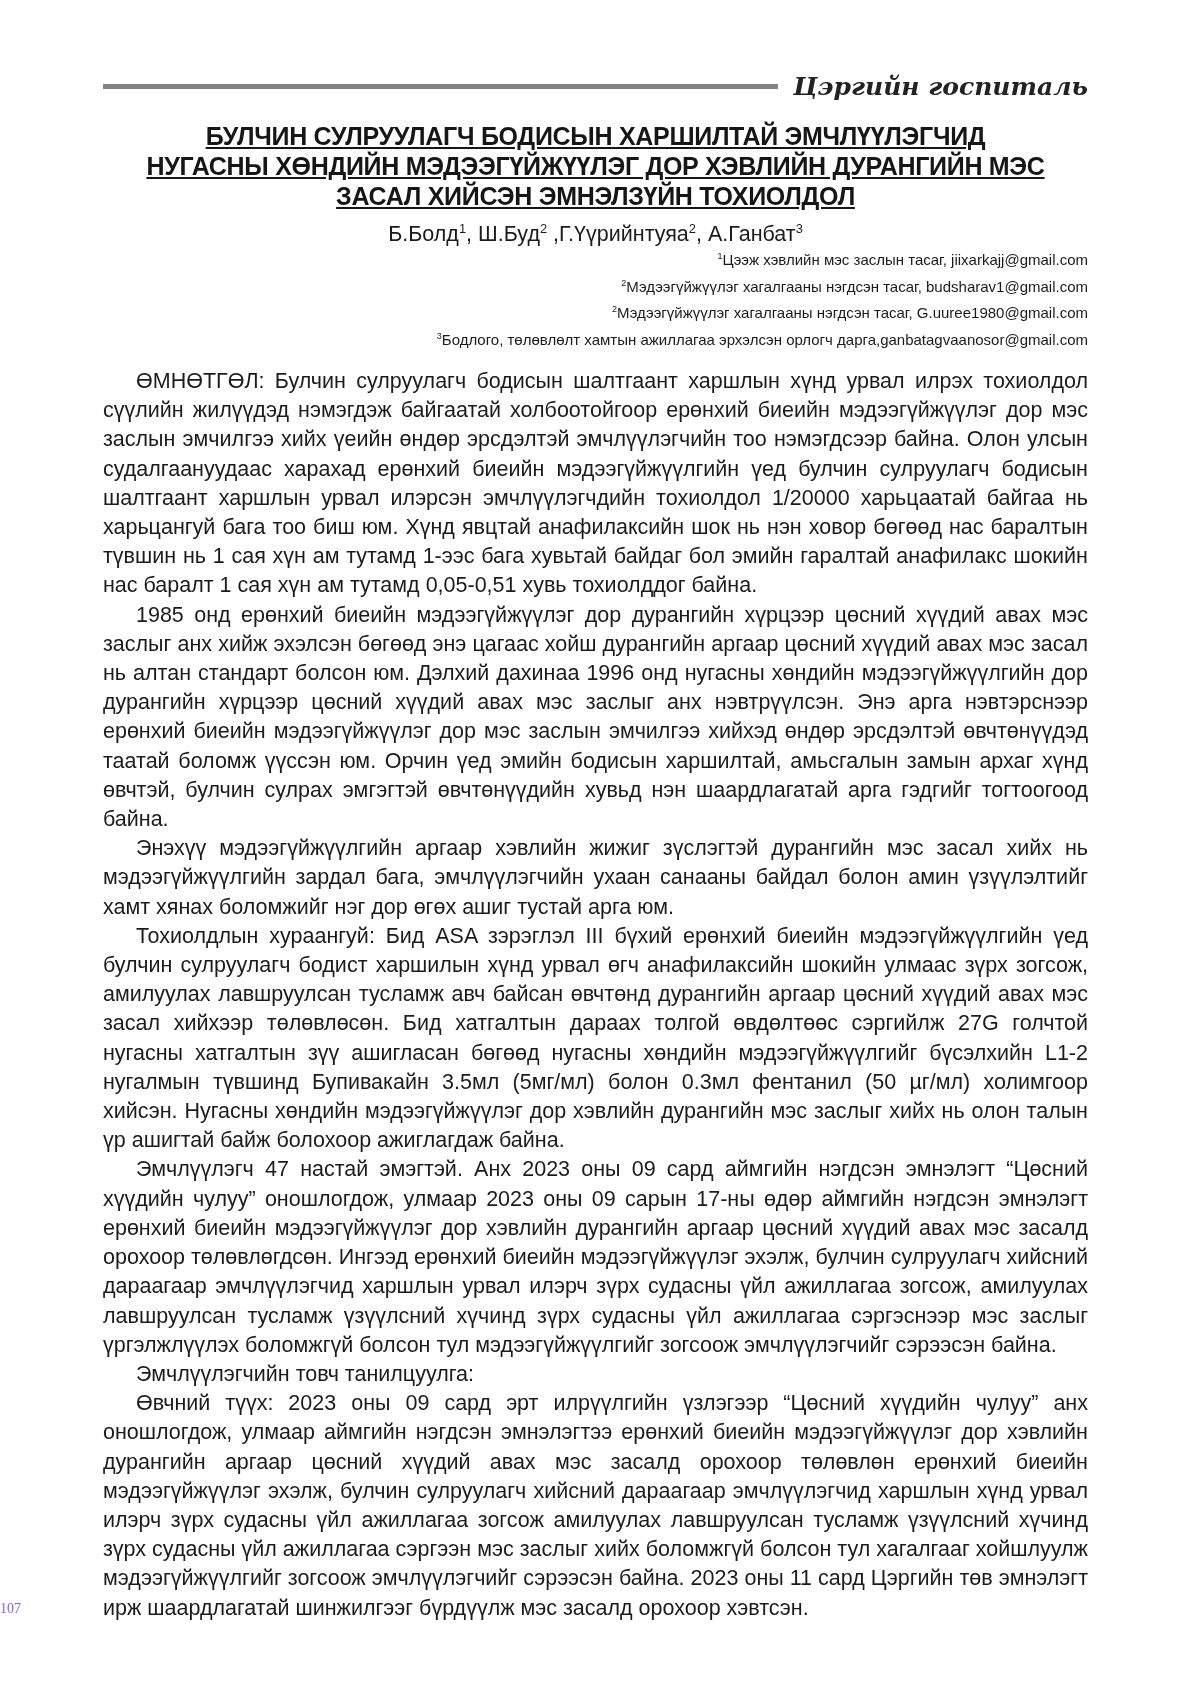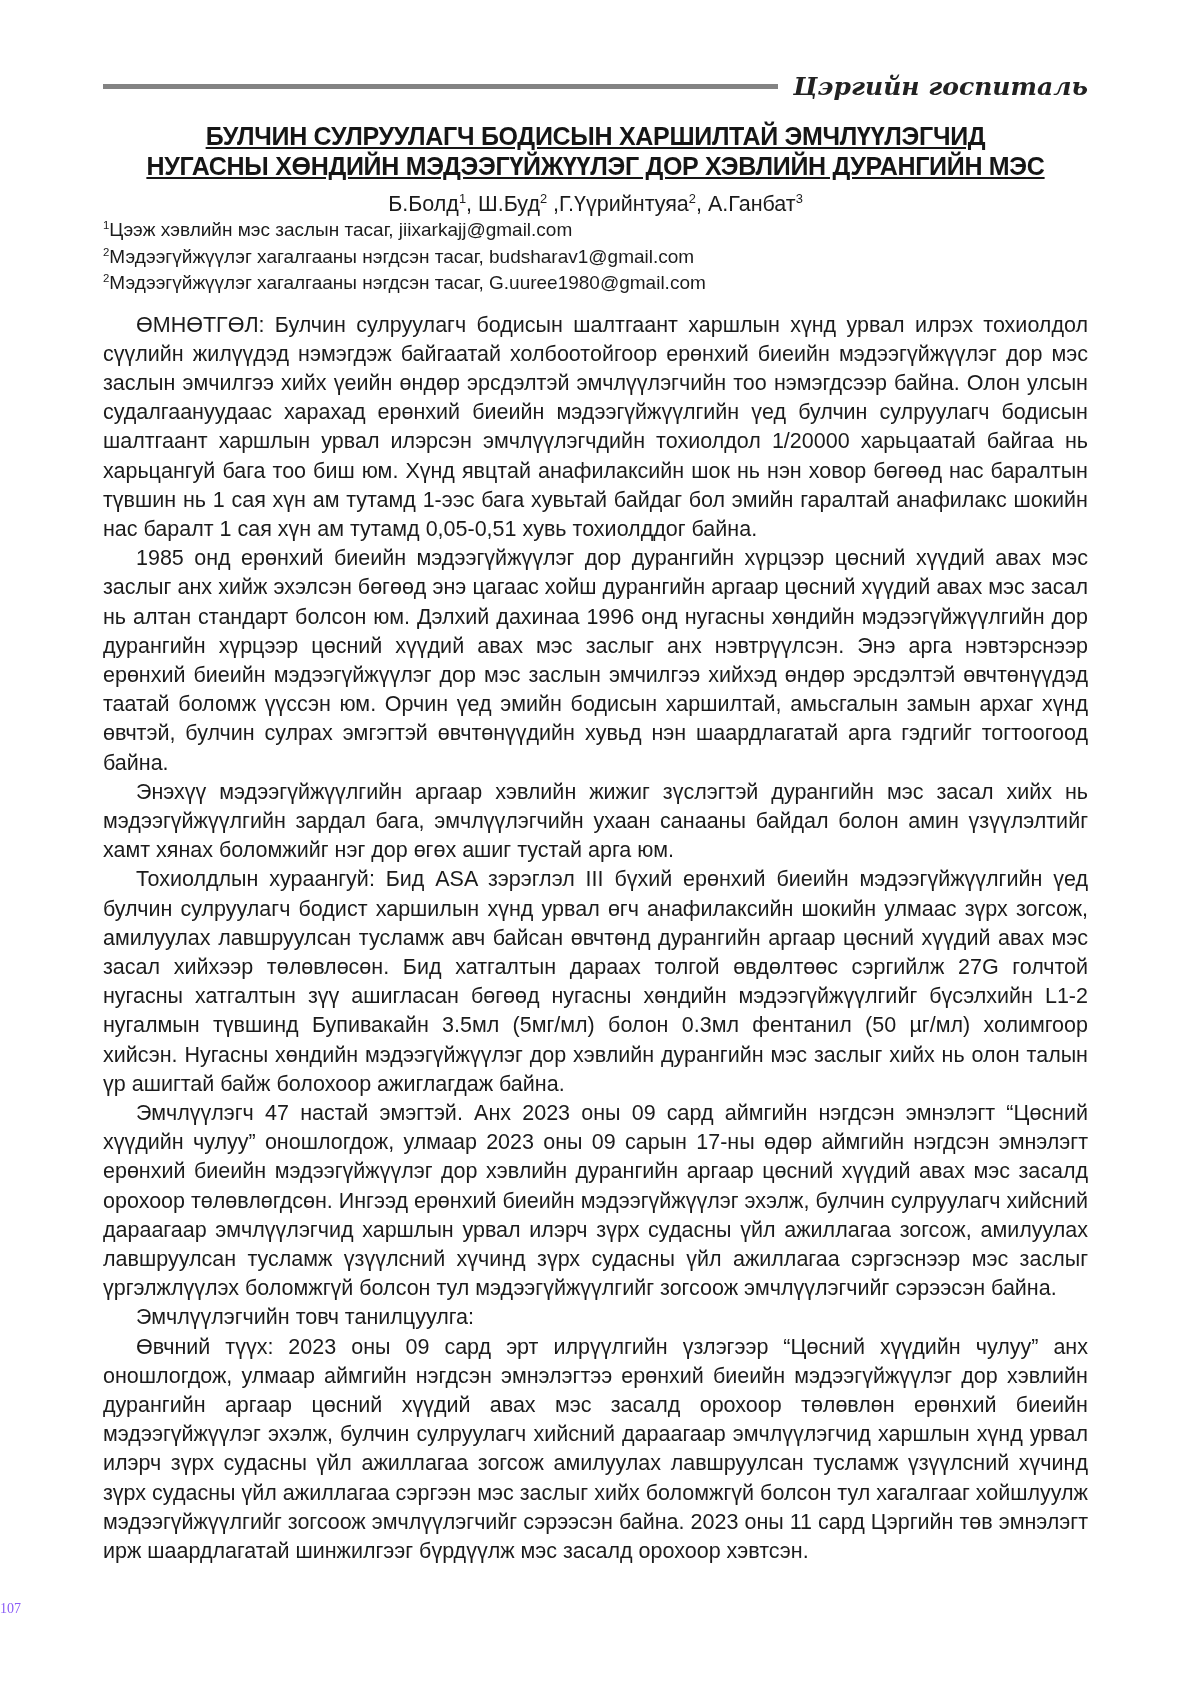--- a/index.html
+++ b/index.html
@@ -49,21 +49,22 @@
   }
   .article-title .title-line { display: block; }
   .authors-line {
     margin-top: 10px;
     text-align: center;
     font-size: 21.5px;
     line-height: 26px;
     white-space: nowrap;
   }
   .affiliations-block {
-    font-size: 19px;
+    text-align: right;
+    font-size: 15px;
     line-height: 26.5px;
   }
   sup {
     font-size: 60%;
     line-height: 0;
     vertical-align: super;
   }
   .article-body {
     margin-top: 14px;
     font-size: 21.5px;
@@ -93,28 +94,30 @@
 <div class="page">
 
   <div class="journal-header">
     <span class="header-rule"></span>
     <span class="journal-name">Цэргийн госпиталь</span>
   </div>
 
   <h1 class="article-title">
       <span class="title-line">БУЛЧИН СУЛРУУЛАГЧ БОДИСЫН ХАРШИЛТАЙ ЭМЧЛҮҮЛЭГЧИД</span>
       <span class="title-line">НУГАСНЫ ХӨНДИЙН МЭДЭЭГҮЙЖҮҮЛЭГ ДОР ХЭВЛИЙН ДУРАНГИЙН МЭС</span>
+      <span class="title-line">ЗАСАЛ ХИЙСЭН ЭМНЭЛЗҮЙН ТОХИОЛДОЛ</span>
     </h1>
 
   <div class="authors-line"><span>Б.Болд</span><sup>1</sup><span>, </span><span>Ш.Буд</span><sup>2</sup><span> ,</span><span>Г.Үүрийнтуяа</span><sup>2</sup><span>, </span><span>А.Ганбат</span><sup>3</sup></div>
 
   <div class="affiliations-block">
     <div class="affiliation-line"><sup>1</sup><span>Цээж хэвлийн мэс заслын тасаг, jiixarkajj@gmail.com</span></div>
     <div class="affiliation-line"><sup>2</sup><span>Мэдээгүйжүүлэг хагалгааны нэгдсэн тасаг, budsharav1@gmail.com</span></div>
     <div class="affiliation-line"><sup>2</sup><span>Мэдээгүйжүүлэг хагалгааны нэгдсэн тасаг, G.uuree1980@gmail.com</span></div>
+    <div class="affiliation-line"><sup>3</sup><span>Бодлого, төлөвлөлт хамтын ажиллагаа эрхэлсэн орлогч дарга,ganbatagvaanosor@gmail.com</span></div>
   </div>
 
   <div class="article-body">
     <p class="para"><b>ӨМНӨТГӨЛ</b><span>: Булчин сулруулагч бодисын шалтгаант харшлын хүнд урвал илрэх тохиолдол сүүлийн жилүүдэд нэмэгдэж байгаатай холбоотойгоор ерөнхий биеийн мэдээгүйжүүлэг дор мэс заслын эмчилгээ хийх үеийн өндөр эрсдэлтэй эмчлүүлэгчийн тоо нэмэгдсээр байна. Олон улсын судалгаануудаас харахад ерөнхий биеийн мэдээгүйжүүлгийн үед булчин сулруулагч бодисын шалтгаант харшлын урвал илэрсэн эмчлүүлэгчдийн тохиолдол 1/20000 харьцаатай байгаа нь харьцангуй бага тоо биш юм. Хүнд явцтай анафилаксийн шок нь нэн ховор бөгөөд нас баралтын түвшин нь 1 сая хүн ам тутамд 1-ээс бага хувьтай байдаг бол эмийн гаралтай анафилакс шокийн нас баралт 1 сая хүн ам тутамд 0,05-0,51 хувь тохиолддог байна.</span></p>
     <p class="para"><b></b><span>1985 онд ерөнхий биеийн мэдээгүйжүүлэг дор дурангийн хүрцээр цөсний хүүдий авах мэс заслыг анх хийж эхэлсэн бөгөөд энэ цагаас хойш дурангийн аргаар цөсний хүүдий авах мэс засал нь алтан стандарт болсон юм. Дэлхий дахинаа 1996 онд нугасны хөндийн мэдээгүйжүүлгийн дор дурангийн хүрцээр цөсний хүүдий авах мэс заслыг анх нэвтрүүлсэн. Энэ арга нэвтэрснээр ерөнхий биеийн мэдээгүйжүүлэг дор мэс заслын эмчилгээ хийхэд өндөр эрсдэлтэй өвчтөнүүдэд таатай боломж үүссэн юм. Орчин үед эмийн бодисын харшилтай, амьсгалын замын архаг хүнд өвчтэй, булчин сулрах эмгэгтэй өвчтөнүүдийн хувьд нэн шаардлагатай арга гэдгийг тогтоогоод байна.</span></p>
     <p class="para"><b></b><span>Энэхүү мэдээгүйжүүлгийн аргаар хэвлийн жижиг зүслэгтэй дурангийн мэс засал хийх нь мэдээгүйжүүлгийн зардал бага, эмчлүүлэгчийн ухаан санааны байдал болон амин үзүүлэлтийг хамт хянах боломжийг нэг дор өгөх ашиг тустай арга юм.</span></p>
     <p class="para"><b>Тохиолдлын хураангуй</b><span>: Бид ASA зэрэглэл III бүхий ерөнхий биеийн мэдээгүйжүүлгийн үед булчин сулруулагч бодист харшилын хүнд урвал өгч анафилаксийн шокийн улмаас зүрх зогсож, амилуулах лавшруулсан тусламж авч байсан өвчтөнд дурангийн аргаар цөсний хүүдий авах мэс засал хийхээр төлөвлөсөн. Бид хатгалтын дараах толгой өвдөлтөөс сэргийлж 27G голчтой нугасны хатгалтын зүү ашигласан бөгөөд нугасны хөндийн мэдээгүйжүүлгийг бүсэлхийн L1-2 нугалмын түвшинд Бупивакайн 3.5мл (5мг/мл) болон 0.3мл фентанил (50 µг/мл) холимгоор хийсэн. Нугасны хөндийн мэдээгүйжүүлэг дор хэвлийн дурангийн мэс заслыг хийх нь олон талын үр ашигтай байж болохоор ажиглагдаж байна.</span></p>
     <p class="para"><b></b><span>Эмчлүүлэгч 47 настай эмэгтэй. Анх 2023 оны 09 сард аймгийн нэгдсэн эмнэлэгт “Цөсний хүүдийн чулуу” оношлогдож, улмаар 2023 оны 09 сарын 17-ны өдөр аймгийн нэгдсэн эмнэлэгт ерөнхий биеийн мэдээгүйжүүлэг дор хэвлийн дурангийн аргаар цөсний хүүдий авах мэс засалд орохоор төлөвлөгдсөн. Ингээд ерөнхий биеийн мэдээгүйжүүлэг эхэлж, булчин сулруулагч хийсний дараагаар эмчлүүлэгчид харшлын урвал илэрч зүрх судасны үйл ажиллагаа зогсож, амилуулах лавшруулсан тусламж үзүүлсний хүчинд зүрх судасны үйл ажиллагаа сэргэснээр мэс заслыг үргэлжлүүлэх боломжгүй болсон тул мэдээгүйжүүлгийг зогсоож эмчлүүлэгчийг сэрээсэн байна.</span></p>
     <p class="para"><b>Эмчлүүлэгчийн товч танилцуулга:</b><span></span></p>
     <p class="para"><b>Өвчний түүх</b><span>: 2023 оны 09 сард эрт илрүүлгийн үзлэгээр “Цөсний хүүдийн чулуу” анх оношлогдож, улмаар аймгийн нэгдсэн эмнэлэгтээ ерөнхий биеийн мэдээгүйжүүлэг дор хэвлийн дурангийн аргаар цөсний хүүдий авах мэс засалд орохоор төлөвлөн ерөнхий биеийн мэдээгүйжүүлэг эхэлж, булчин сулруулагч хийсний дараагаар эмчлүүлэгчид харшлын хүнд урвал илэрч зүрх судасны үйл ажиллагаа зогсож амилуулах лавшруулсан тусламж үзүүлсний хүчинд зүрх судасны үйл ажиллагаа сэргээн мэс заслыг хийх боломжгүй болсон тул хагалгааг хойшлуулж мэдээгүйжүүлгийг зогсоож эмчлүүлэгчийг сэрээсэн байна. 2023 оны 11 сард Цэргийн төв эмнэлэгт ирж шаардлагатай шинжилгээг бүрдүүлж мэс засалд орохоор хэвтсэн.</span></p>

